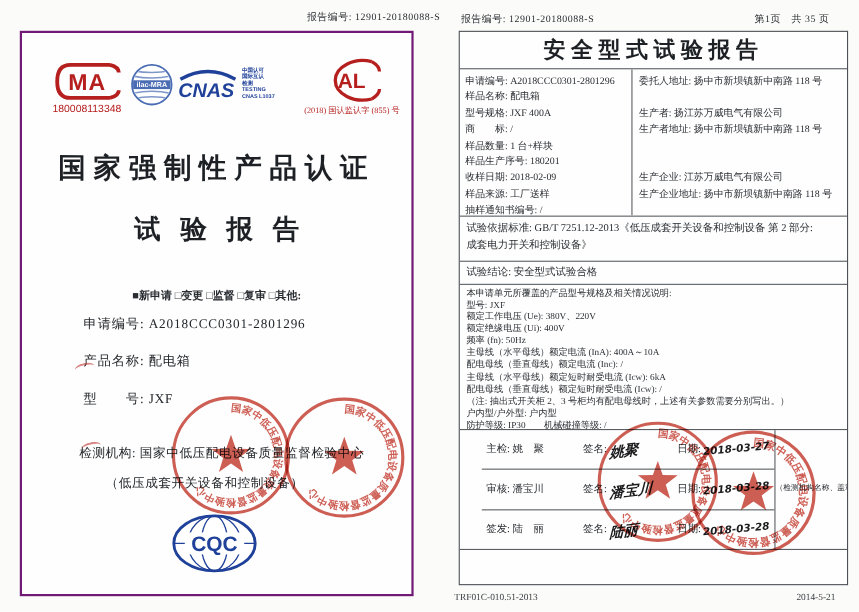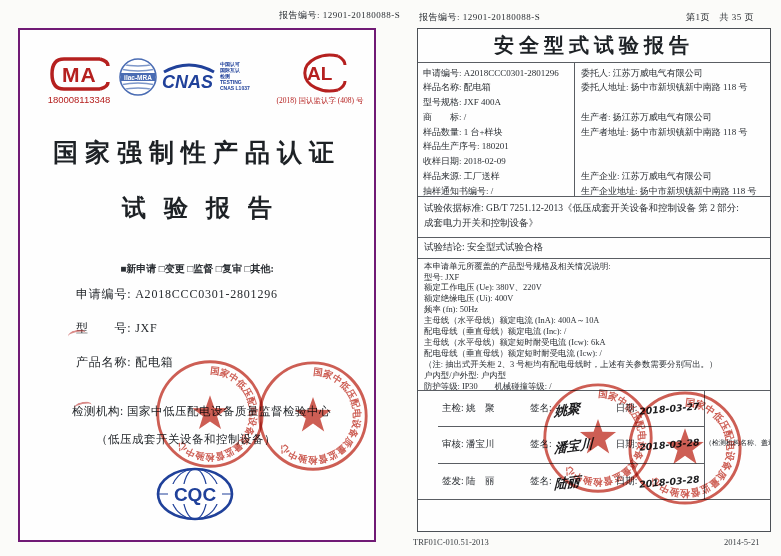--- a/index.html
+++ b/index.html
@@ -151,31 +151,31 @@
 检测
 TESTING
 CNAS L1037</div>
 
       <svg class="cal" width="56" height="46" viewBox="0 0 56 46">
         <path d="M46,6 A25,18 0 1,0 46,40" fill="none" stroke="#b5201f" stroke-width="3"></path>
         <path d="M46,6 Q53,10 53,15" fill="none" stroke="#b5201f" stroke-width="3"></path>
         <path d="M46,40 Q53,36 53,31" fill="none" stroke="#b5201f" stroke-width="3"></path>
         <text x="15" y="30" font-family="Liberation Sans, sans-serif" font-size="19" font-weight="bold" fill="#b5201f">AL</text>
       </svg>
-      <div class="cal-cap">(2018) 国认监认字 (408) 号</div>
+      <div class="cal-cap">(2018) 国认监认字 (855) 号</div>
     </div>
 
     <div class="lp-title1">国家强制性产品认证</div>
     <div class="lp-title2">试验报告</div>
     <div class="lp-check">■新申请 □变更 □监督 □复审 □其他:</div>
 
     <div class="lp-fields">
       <div class="lp-field">申请编号: A2018CCC0301-2801296</div>
+      <div class="lp-field">产品名称: 配电箱</div>
       <div class="lp-field">型　　号: JXF</div>
-      <div class="lp-field">产品名称: 配电箱</div>
     </div>
 
     <div class="lp-agency1">检测机构: 国家中低压配电设备质量监督检验中心</div>
     <div class="lp-agency2">（低压成套开关设备和控制设备）</div>
 
     <svg class="cqc" width="80" height="56" viewBox="0 0 80 56">
       <ellipse cx="40" cy="28" rx="37" ry="25" fill="#ffffff" stroke="#20419a" stroke-width="2.6"></ellipse>
       <ellipse cx="40" cy="28" rx="24" ry="25" fill="none" stroke="#20419a" stroke-width="1.2"></ellipse>
       <ellipse cx="40" cy="28" rx="12" ry="25" fill="none" stroke="#20419a" stroke-width="1.2"></ellipse>
       <line x1="4" y1="28" x2="76" y2="28" stroke="#20419a" stroke-width="1.2"></line>
@@ -214,21 +214,20 @@
         <div class="iline">样品名称: 配电箱</div>
         <div class="iline">型号规格: JXF 400A</div>
         <div class="iline">商　　标: /</div>
         <div class="iline">样品数量: 1 台+样块</div>
         <div class="iline">样品生产序号: 180201</div>
         <div class="iline">收样日期: 2018-02-09</div>
         <div class="iline">样品来源: 工厂送样</div>
         <div class="iline">抽样通知书编号: /</div>
       </div>
       <div class="col-r">
-        <div class="iline">委托人: 江苏万威电气有限公司</div>
         <div class="iline">委托人地址: 扬中市新坝镇新中南路 118 号</div>
         <div class="iline"></div>
         <div class="iline">生产者: 扬江苏万威电气有限公司</div>
         <div class="iline">生产者地址: 扬中市新坝镇新中南路 118 号</div>
         <div class="iline"></div>
         <div class="iline"></div>
         <div class="iline">生产企业: 江苏万威电气有限公司</div>
         <div class="iline">生产企业地址: 扬中市新坝镇新中南路 118 号</div>
       </div>
     </div>

